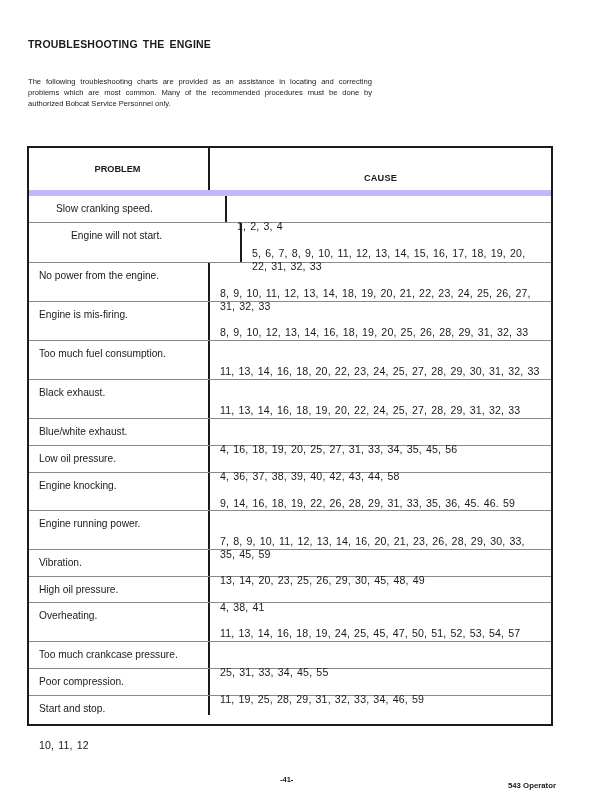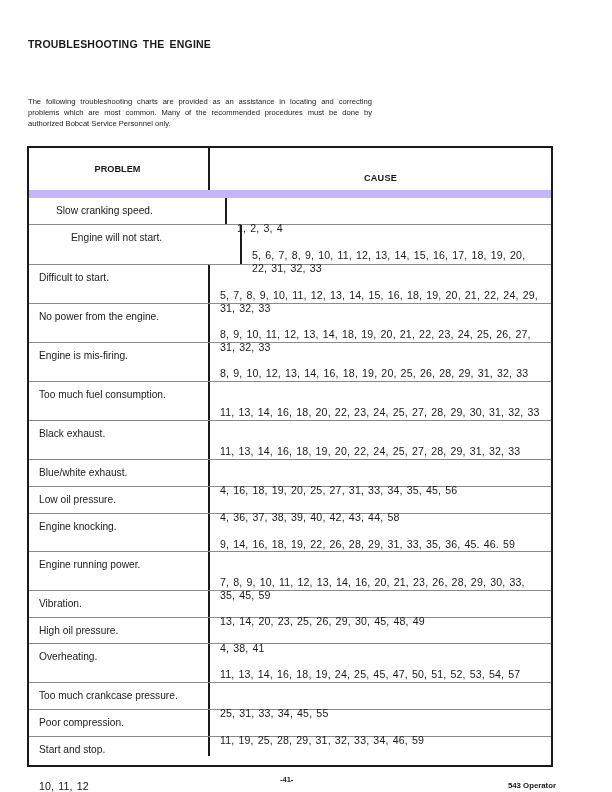--- a/index.html
+++ b/index.html
@@ -1,22 +1,22 @@
 <!DOCTYPE html>
 <html><head>
 <meta charset="utf-8">
 <style>
   html, body { margin: 0; padding: 0; background: #ffffff; }
   body { width: 612px; height: 792px; position: relative; overflow: hidden; color: #1a1a1a; font-family: "Liberation Sans", sans-serif; }
   .title { position: absolute; left: 28px; top: 38px; font-size: 10.5px; font-weight: bold; letter-spacing: 0.2px; word-spacing: 2px; }
-  .intro { position: absolute; left: 28px; top: 96px; width: 344px; font-size: 7.6px; line-height: 11px; text-align: justify; text-align-last: left; }
+  .intro { position: absolute; left: 28px; top: 76px; width: 344px; font-size: 7.6px; line-height: 11px; text-align: justify; text-align-last: left; }
   .table { position: absolute; left: 27px; top: 146px; width: 526px; border: 2px solid #1a1a1a; box-sizing: border-box; }
   .row { display: flex; border-top: 1px solid #8a8a8a; }
   .row.first { border-top: none; padding-left: 17px; }
-  .hdr { display: flex; height: 42px; border-bottom: 8px solid #c4b5fd; }
+  .hdr { display: flex; height: 42px; border-bottom: 6px solid #c4b5fd; }
   .cell-p { width: 181px; border-right: 2px solid #1a1a1a; box-sizing: border-box; padding: 6px 0 0 10px; font-size: 10.2px; line-height: 13px; }
   .cell-c { flex: 1; padding: 6px 10px 0 10px; font-size: 10.6px; line-height: 13px; letter-spacing: 0.15px; word-spacing: 1px; margin-top: 18px; }
   .hdr .cell-p, .hdr .cell-c { font-weight: bold; font-size: 9.2px; text-align: center; padding: 0; display: flex; align-items: center; justify-content: center; }
   .hdr .cell-p { padding-right: 2px; }
   .footer-page { position: absolute; left: 280px; top: 775px; font-size: 7.5px; font-weight: bold; }
   .footer-right { position: absolute; right: 56px; top: 781px; font-size: 7.8px; font-weight: bold; text-align: right; line-height: 10px; }
 </style>
 </head>
 <body>
 
@@ -29,24 +29,20 @@
     <div class="cell-c">CAUSE</div>
   </div>
   <div id="rows">
       <div class="row first" style="height: 26px;">
         <div class="cell-p">Slow cranking speed.</div>
         <div class="cell-c">1, 2, 3, 4</div>
       </div>
       <div class="row" style="height: 39px; padding-left: 32px;">
         <div class="cell-p">Engine will not start.</div>
         <div class="cell-c">5, 6, 7, 8, 9, 10, 11, 12, 13, 14, 15, 16, 17, 18, 19, 20, 22, 31, 32, 33</div>
-      </div>
-      <div class="row" style="height: 38px;">
-        <div class="cell-p">Difficult to start.</div>
-        <div class="cell-c">5, 7, 8, 9, 10, 11, 12, 13, 14, 15, 16, 18, 19, 20, 21, 22, 24, 29, 31, 32, 33</div>
       </div>
       <div class="row" style="height: 38px;">
         <div class="cell-p">No power from the engine.</div>
         <div class="cell-c">8, 9, 10, 11, 12, 13, 14, 18, 19, 20, 21, 22, 23, 24, 25, 26, 27, 31, 32, 33</div>
       </div>
       <div class="row" style="height: 38px;">
         <div class="cell-p">Engine is mis-firing.</div>
         <div class="cell-c">8, 9, 10, 12, 13, 14, 16, 18, 19, 20, 25, 26, 28, 29, 31, 32, 33</div>
       </div>
       <div class="row" style="height: 38px;">

